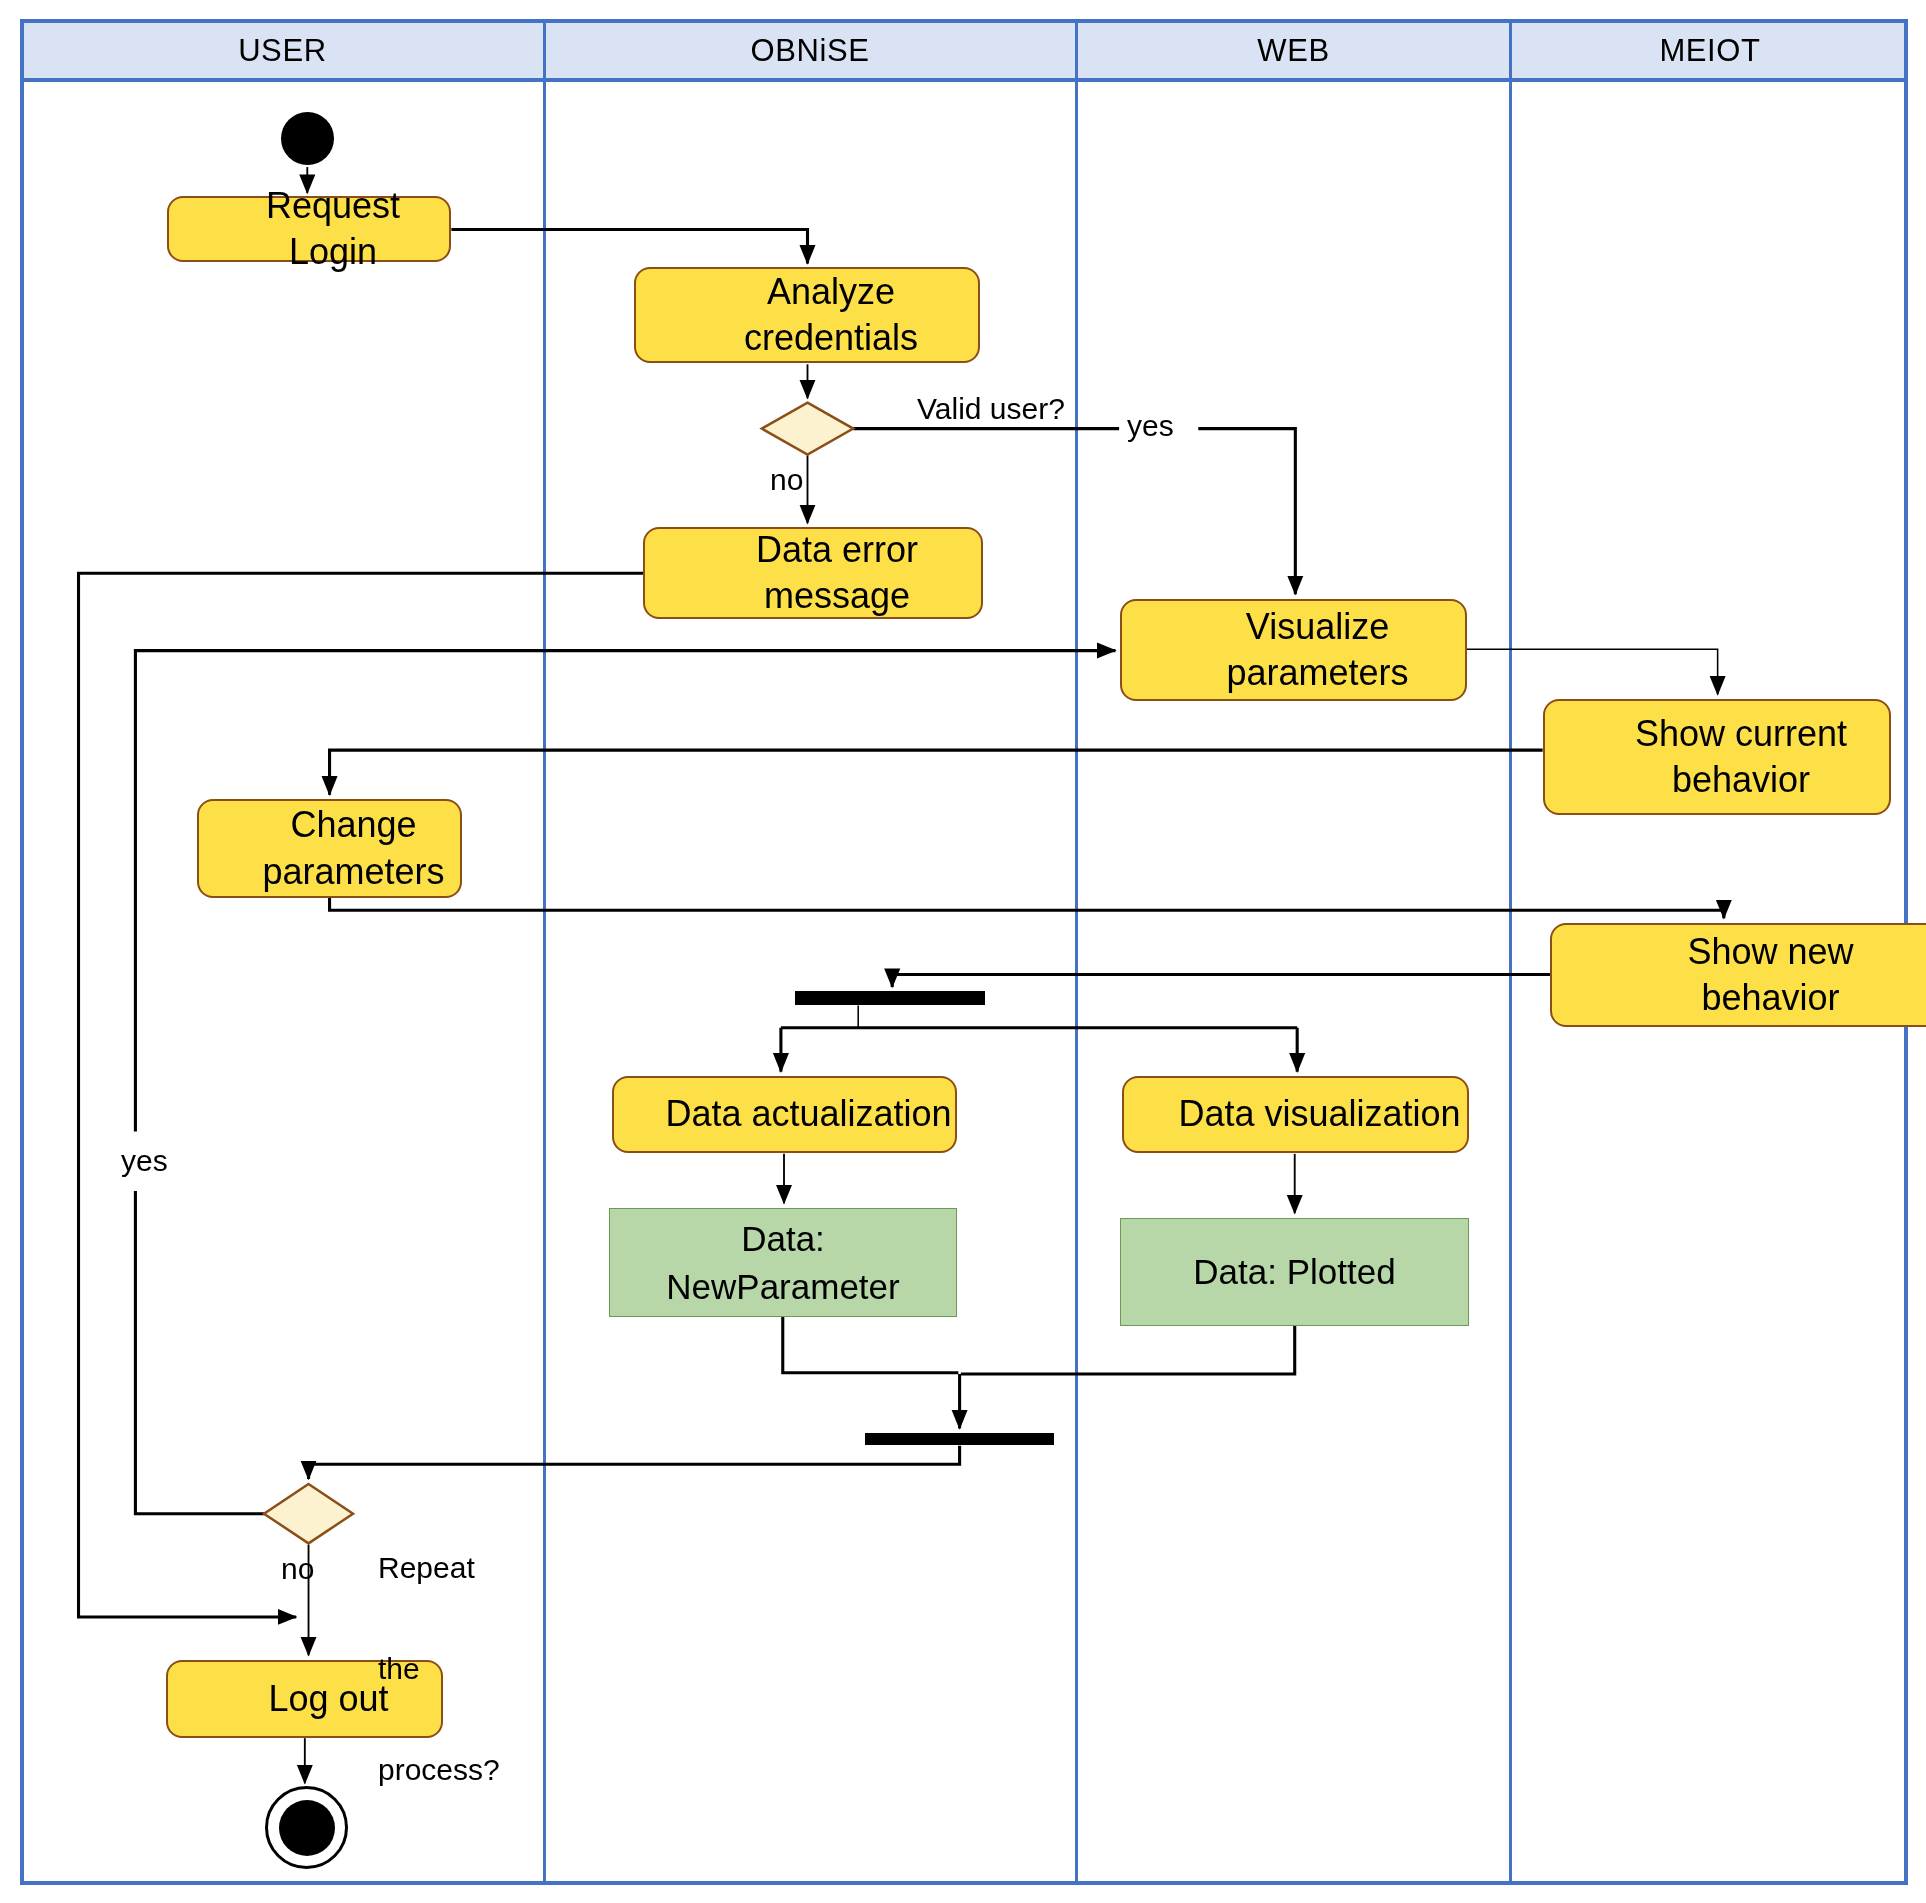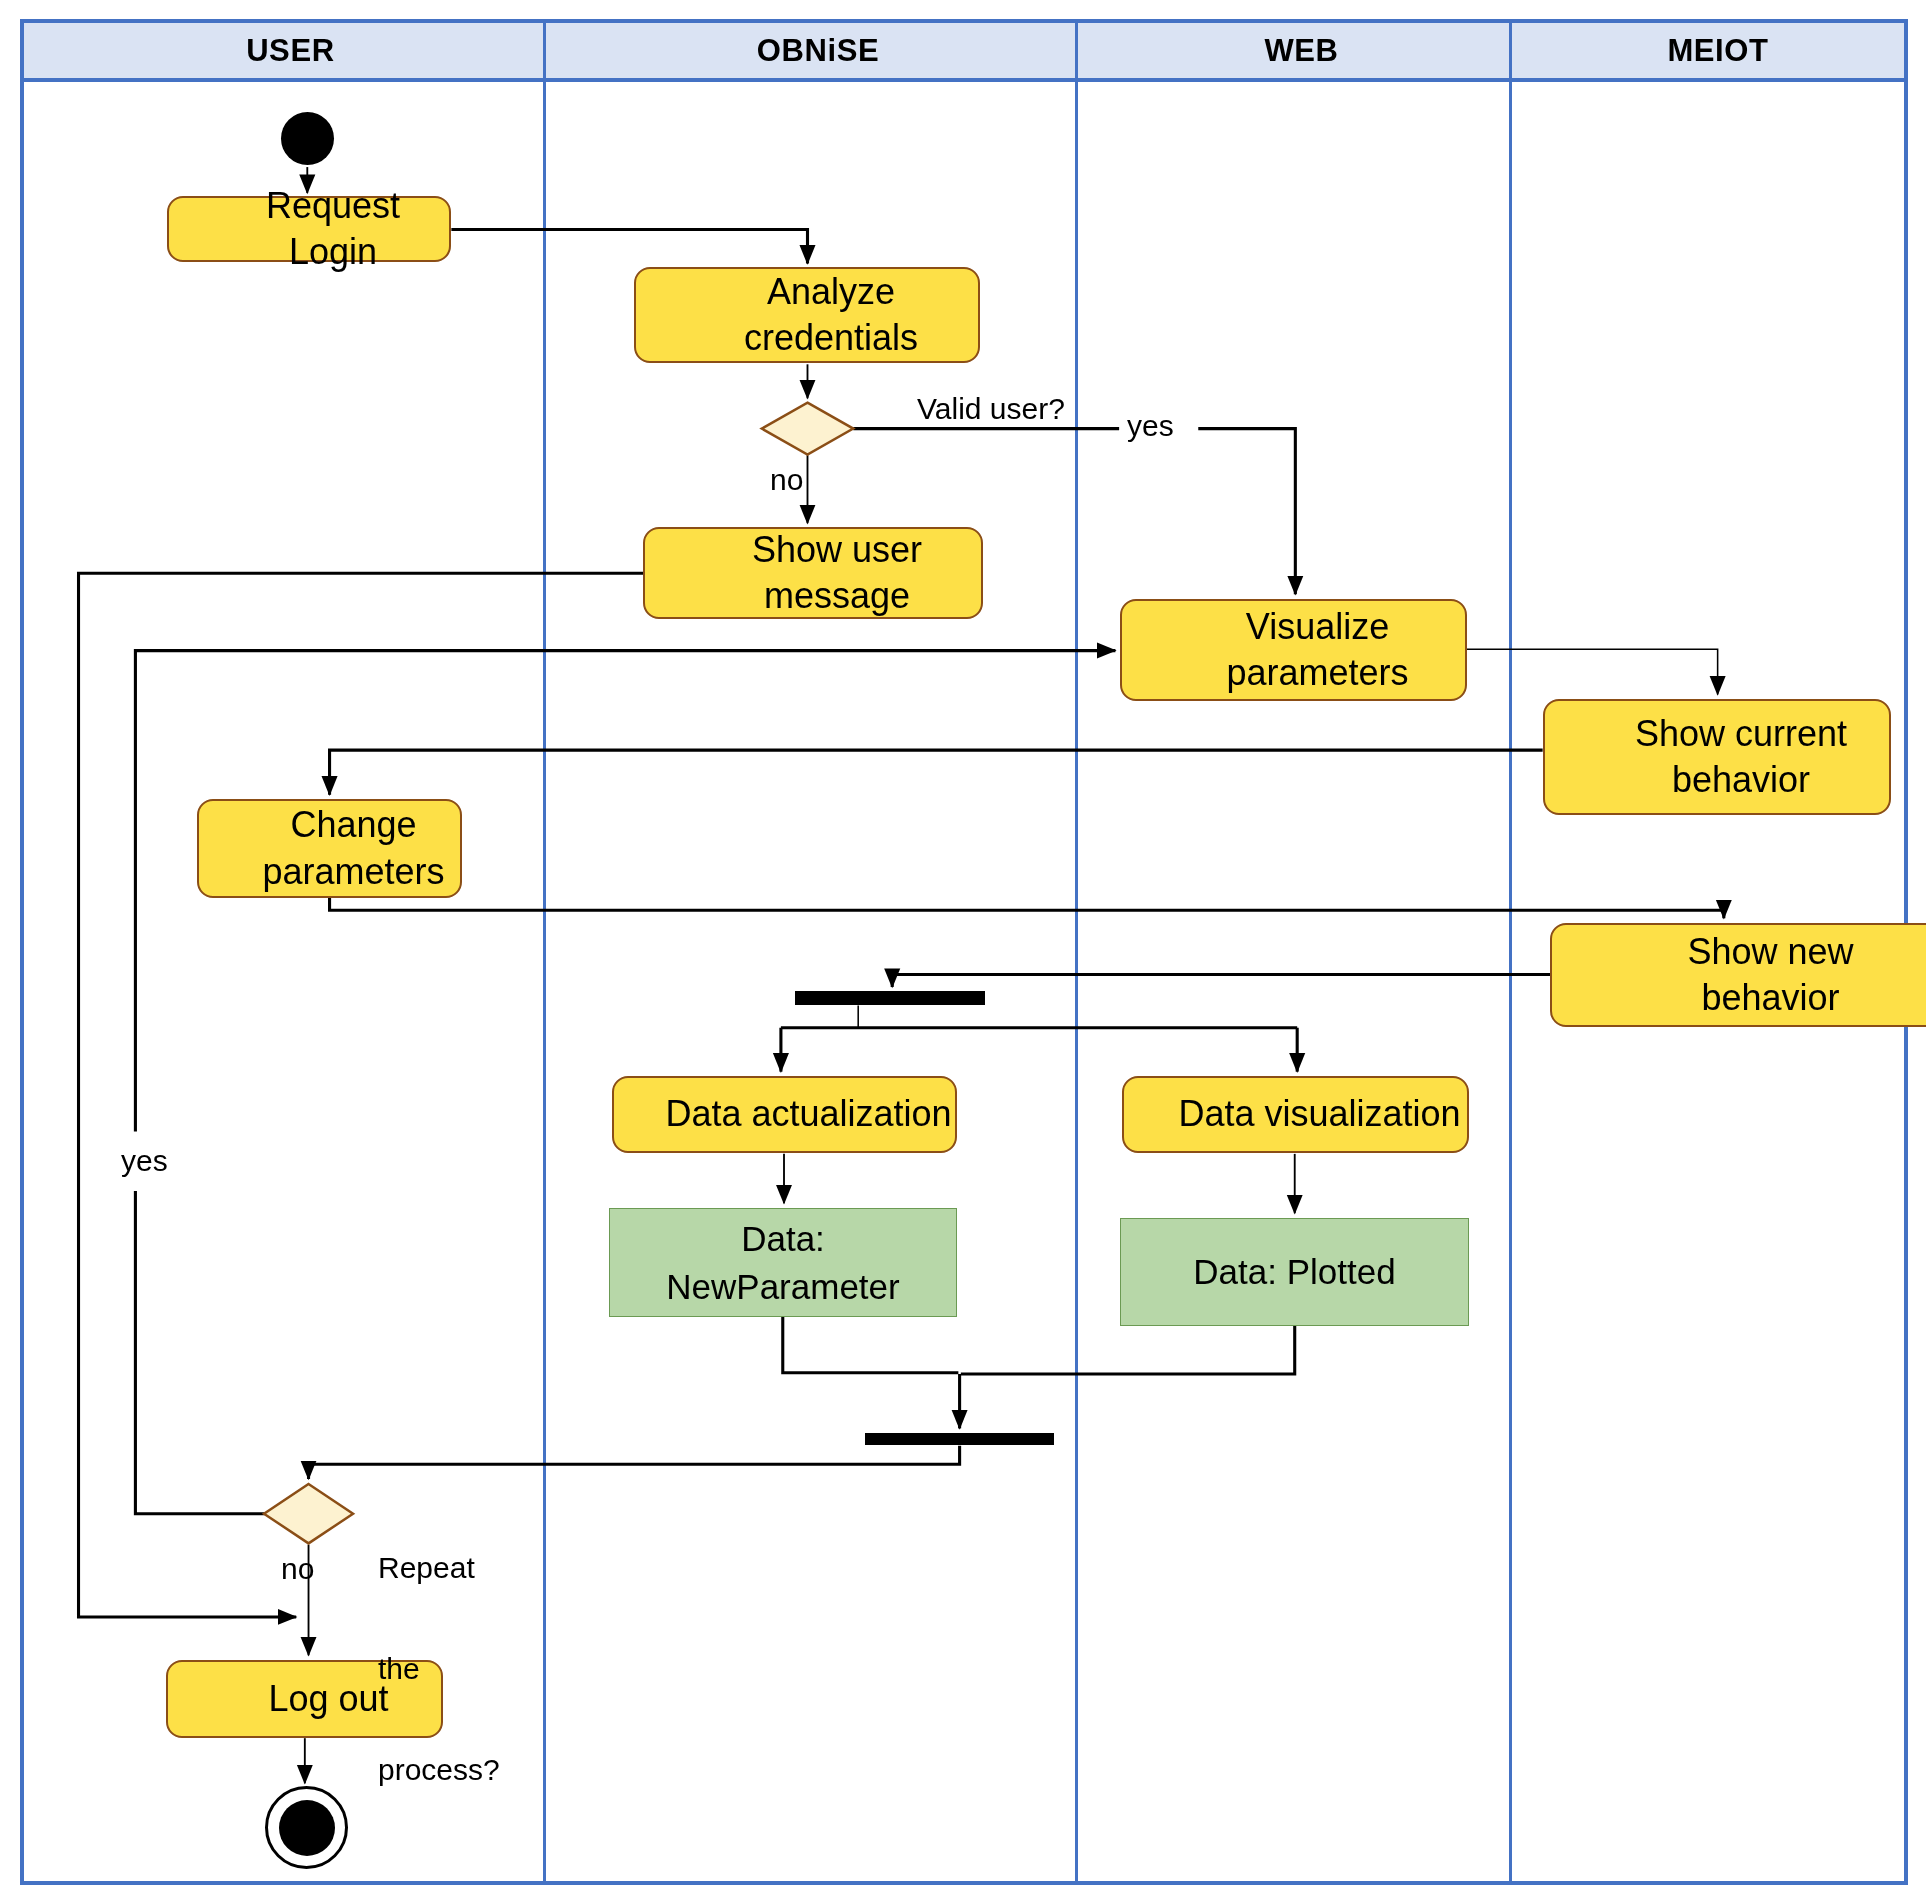--- a/index.html
+++ b/index.html
@@ -6,21 +6,21 @@
   #canvas{position:relative;width:1926px;height:1904px;background:#ffffff;
           font-family:"Liberation Sans",sans-serif;color:#000;overflow:hidden;}
 
   
   .frame{position:absolute;left:20.4px;top:19px;width:1888px;height:1866px;
          border:4.3px solid #4472C4;box-sizing:border-box;background:transparent;}
   .header-band{position:absolute;left:20.4px;top:19px;width:1888px;height:63px;
          background:#DAE3F3;border:4.3px solid #4472C4;box-sizing:border-box;}
   .lane-divider{position:absolute;top:19px;width:3.1px;height:1866px;background:#4472C4;}
   .lane-label{position:absolute;top:19px;height:80px;line-height:63px;text-align:center;
-         font-size:31px;font-weight:700;letter-spacing:0.6px;padding-left:8px;}
+         font-size:31px;font-weight:400;letter-spacing:0.6px;}
 
   
   #wires{position:absolute;left:0;top:0;width:1926px;height:1904px;z-index:2;}
 
   
   .node{position:absolute;z-index:3;display:flex;flex-direction:column;align-items:center;
         justify-content:center;text-align:center;box-sizing:border-box;}
   .activity{background:#fde047;border:2.5px solid #8B4E16;border-radius:16px;
         font-size:36px;line-height:1.28;padding-left:48px;}
   .databox{background:#B7D7A8;border:1.9px solid #6B9A53;font-size:35px;line-height:1.35;}
@@ -101,21 +101,21 @@
   <div class="node activity" style="left:167px;top:196px;width:284px;height:66px">
     <span>Request Login</span>
   </div>
 
   <div class="node activity" style="left:634px;top:267px;width:346px;height:96px">
     <span>Analyze</span>
     <span>credentials</span>
   </div>
 
   <div class="node activity" style="left:643px;top:527px;width:340px;height:92px">
-    <span>Show user</span>
+    <span>Data error</span>
     <span>message</span>
   </div>
 
   <div class="node activity" style="left:1120px;top:599px;width:347px;height:102px">
     <span>Visualize</span>
     <span>parameters</span>
   </div>
 
   <div class="node activity" style="left:1543px;top:699px;width:348px;height:116px">
     <span>Show current</span>

